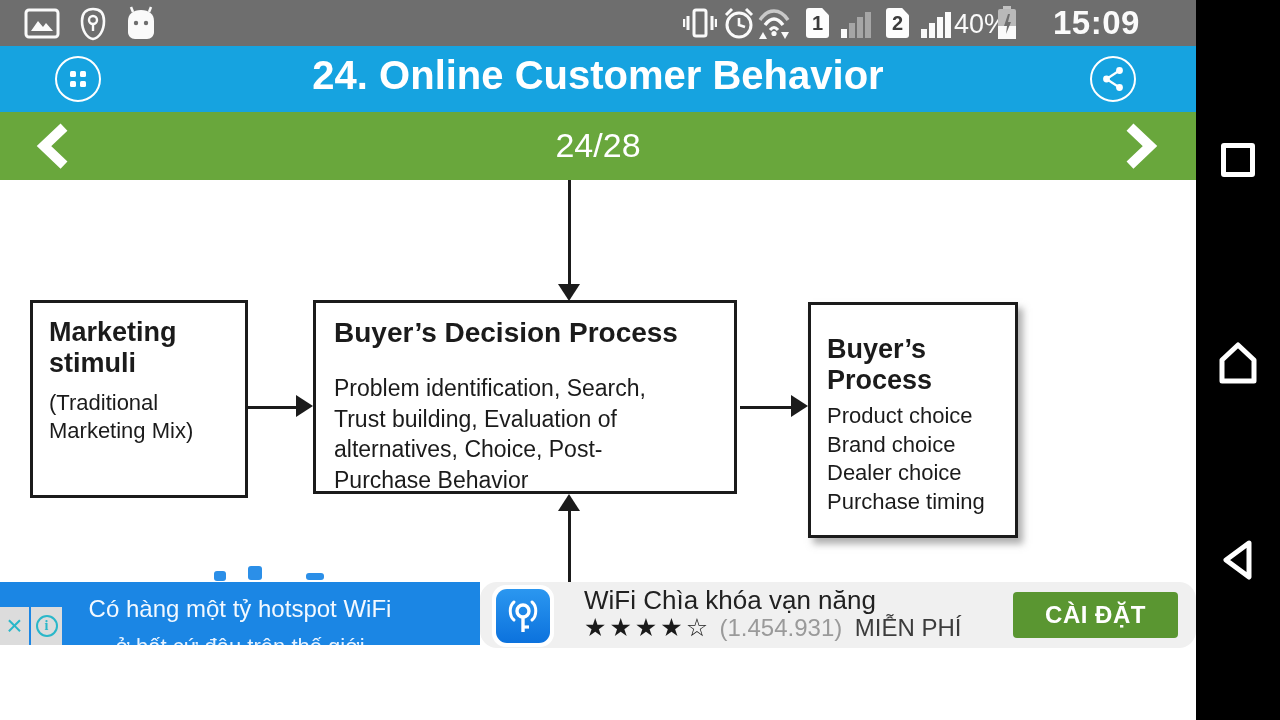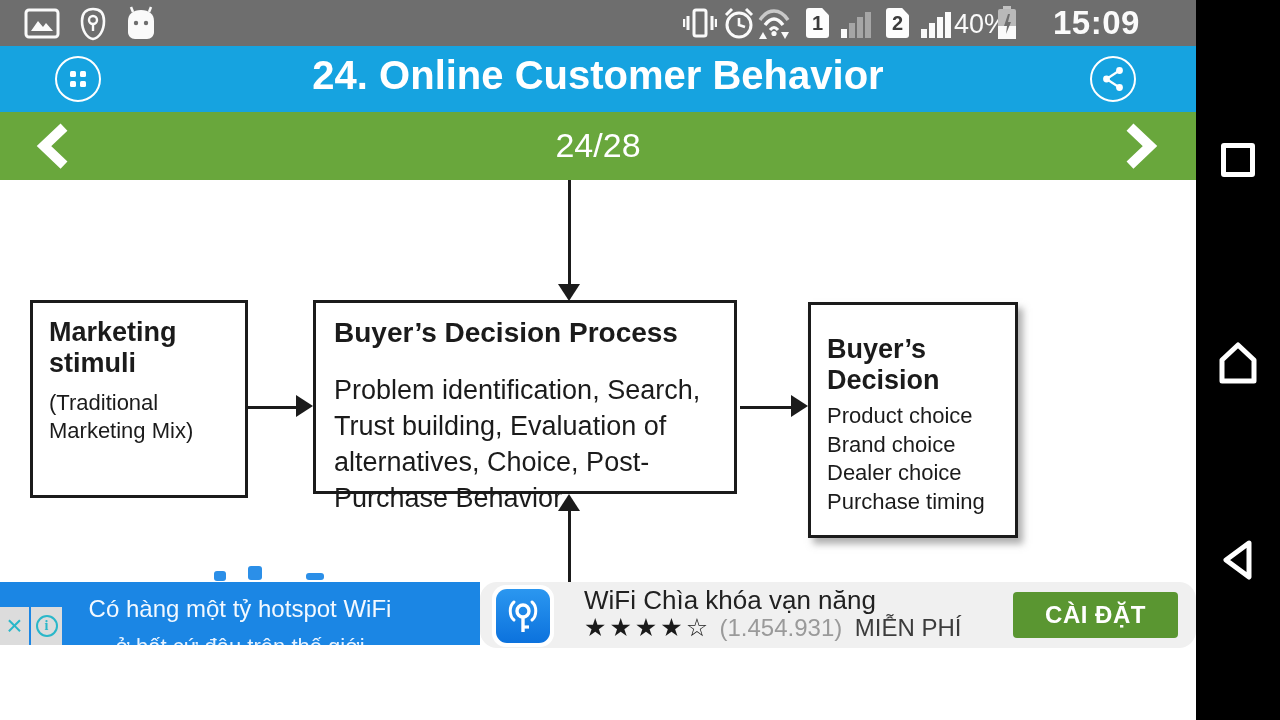--- a/index.html
+++ b/index.html
@@ -40,21 +40,21 @@
   
   .slide { position:absolute; left:0; top:180px; width:954px; height:540px; background:#fff; }
   .dbox { position:absolute; border:3px solid #1b1b1b; background:#fff; color:#1b1b1b; }
   .box-marketing { left:30px; top:120px; width:218px; height:198px; padding:14px 10px 0 16px; }
   .box-process   { left:313px; top:120px; width:424px; height:194px; padding:14px 20px 0 18px; }
   .box-decision  { left:808px; top:122px; width:210px; height:236px; padding:29px 8px 0 16px;
                    box-shadow:5px 6px 7px rgba(110,110,110,0.55); }
   .dbox .t { font-weight:bold; font-size:27px; line-height:1.15; }
   .box-process .t { font-size:28px; }
   .dbox .b { font-size:22px; line-height:1.27; margin-top:10px; }
-  .box-process .b { font-size:27px; line-height:1.33; margin-top:24px; }
+  .box-process .b { font-size:23px; line-height:1.33; margin-top:24px; }
   .box-decision .b { margin-top:6px; line-height:1.3; }
 
   .hline { position:absolute; height:3px; background:#1b1b1b; }
   .vline { position:absolute; width:3px; background:#1b1b1b; }
   .head-right { position:absolute; width:0; height:0; border-top:11px solid transparent;
     border-bottom:11px solid transparent; border-left:17px solid #1b1b1b; }
   .head-down { position:absolute; width:0; height:0; border-left:11px solid transparent;
     border-right:11px solid transparent; border-top:17px solid #1b1b1b; }
   .head-up { position:absolute; width:0; height:0; border-left:11px solid transparent;
     border-right:11px solid transparent; border-bottom:17px solid #1b1b1b; }
@@ -224,21 +224,21 @@
           <div>Problem identification, Search,</div>
           <div>Trust building, Evaluation of</div>
           <div>alternatives, Choice, Post-</div>
           <div>Purchase Behavior</div>
         </div>
       </div>
 
       <div class="dbox box-decision">
         <div class="t">
           <div>Buyer’s</div>
-          <div>Decision</div>
+          <div>Process</div>
         </div>
         <div class="b">
           <div>Product choice</div>
           <div>Brand choice</div>
           <div>Dealer choice</div>
           <div>Purchase timing</div>
         </div>
       </div>
 
       <div class="vline" style="left:568px; top:0; height:106px;"></div>

